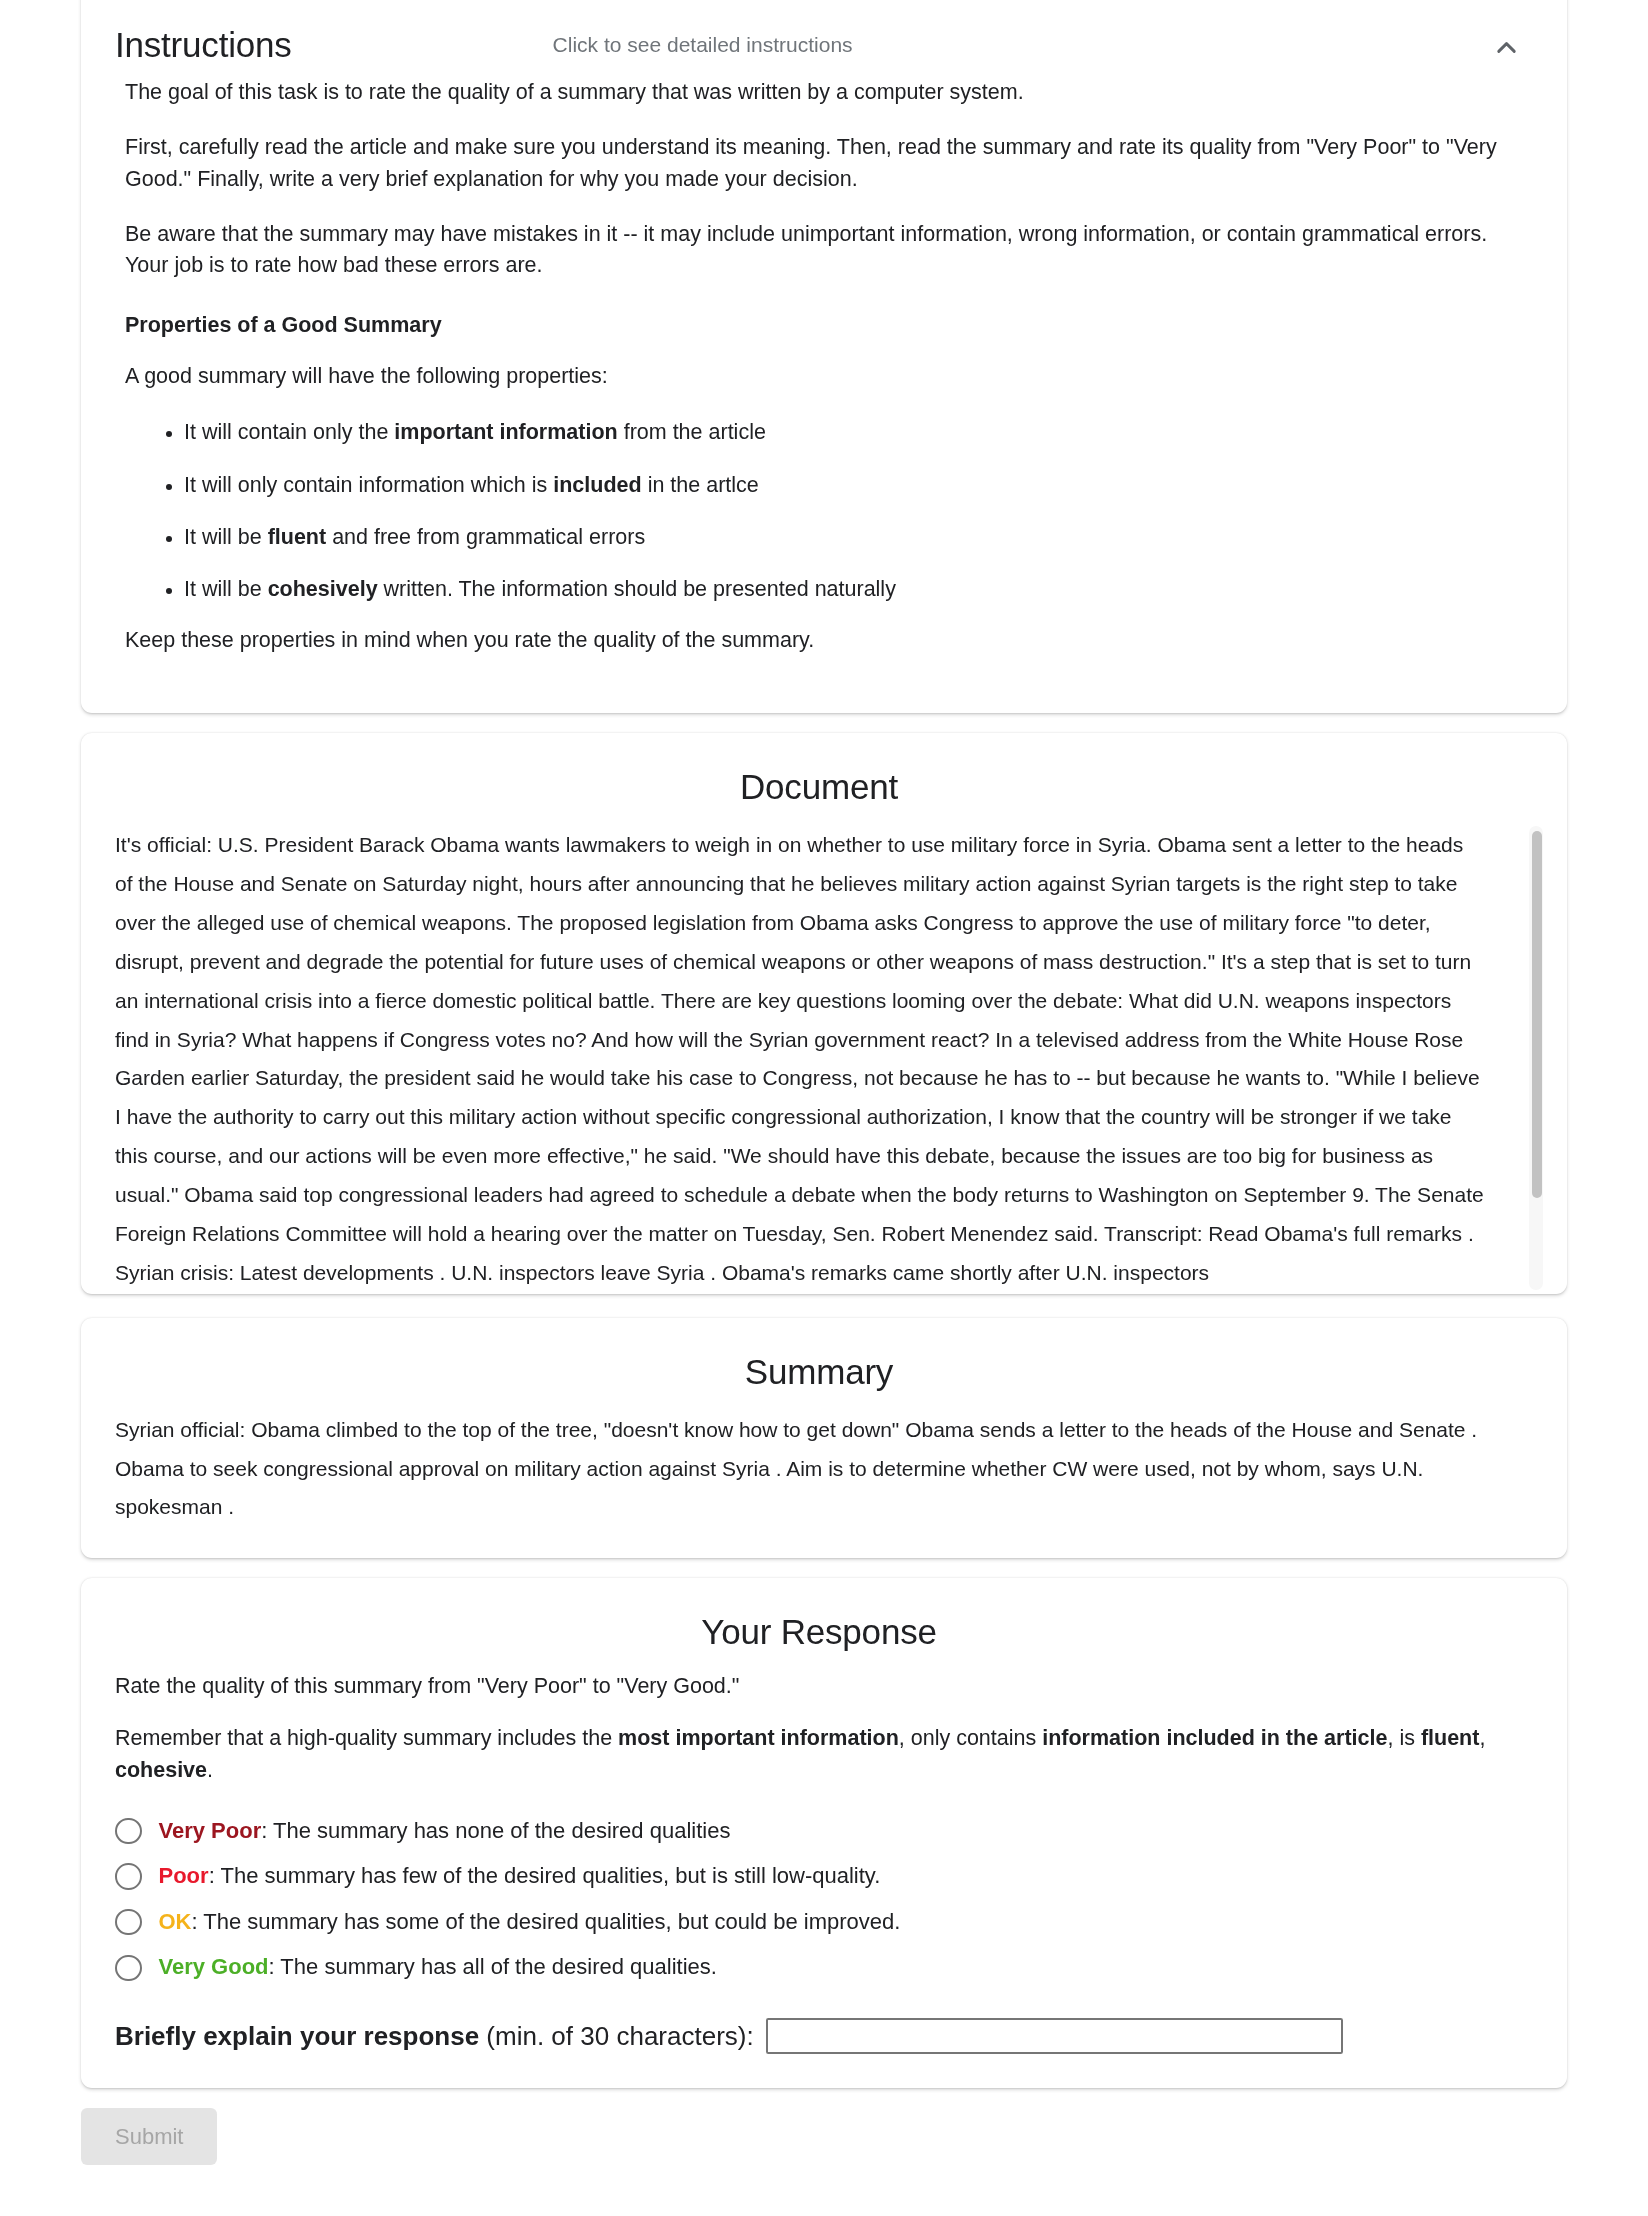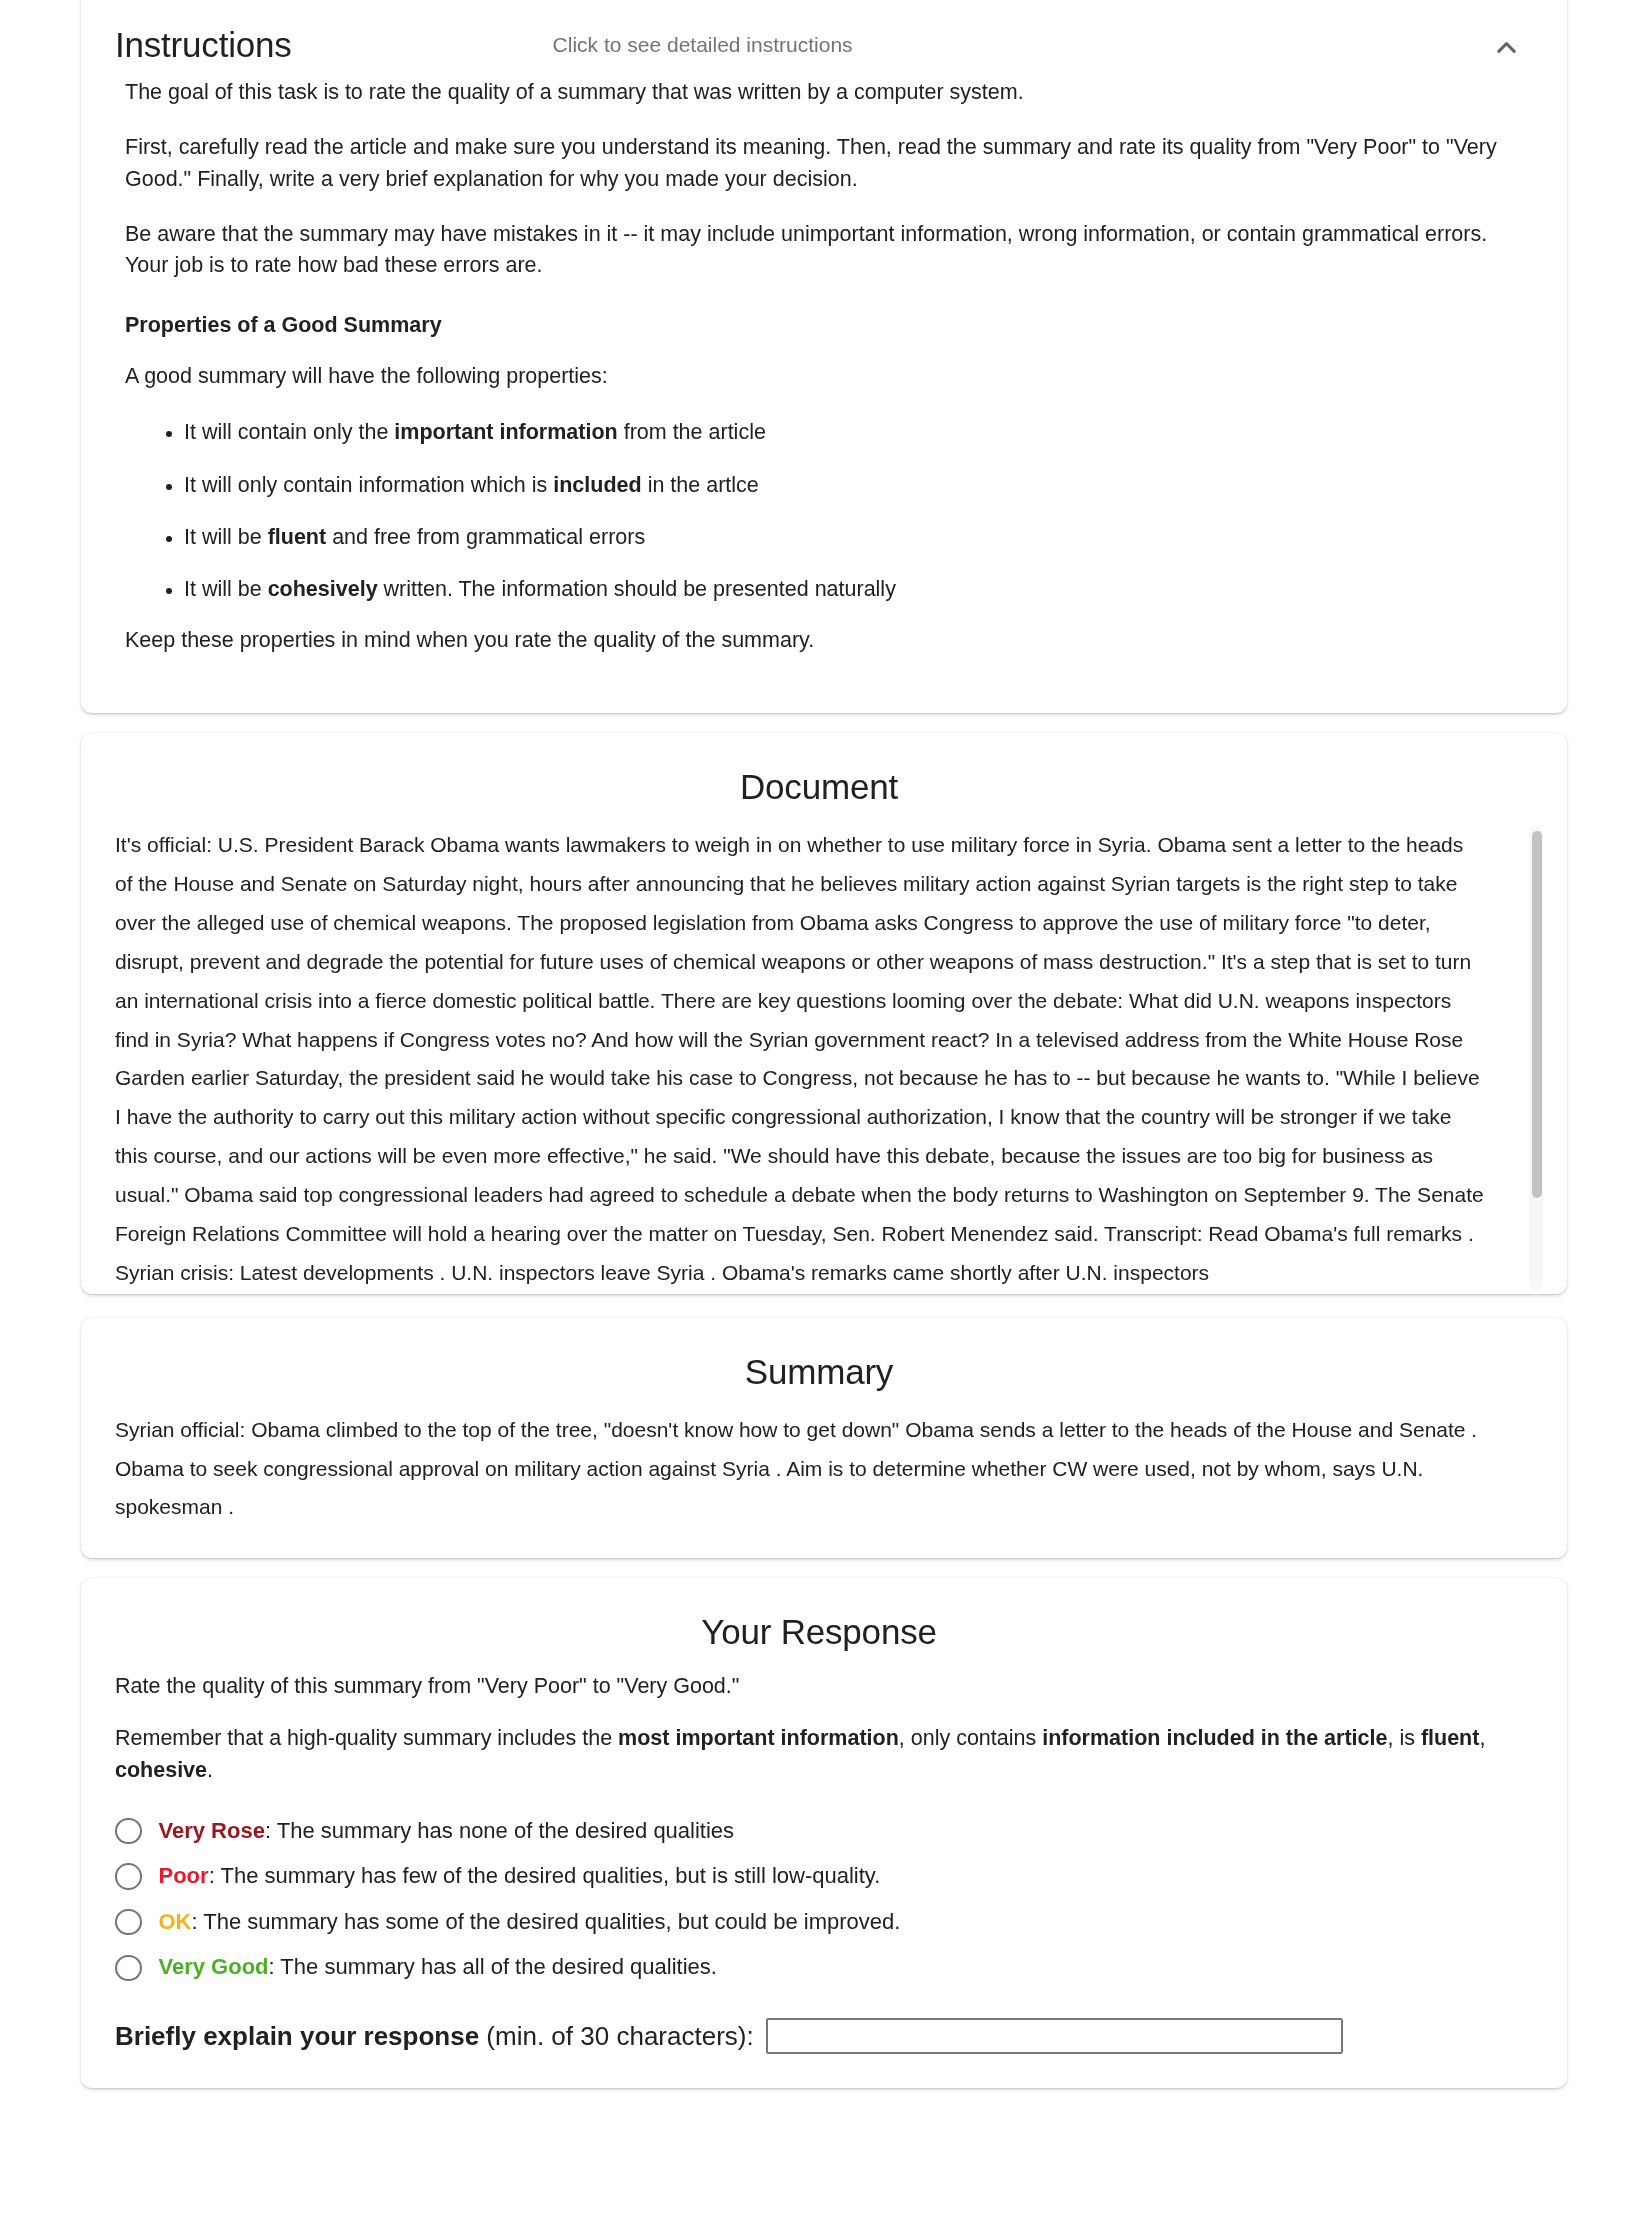--- a/index.html
+++ b/index.html
@@ -236,21 +236,21 @@
 
   <section class="card">
     <h2 class="sec-title">Your Response</h2>
     <div class="resp-body">
       <p class="resp-line">Rate the quality of this summary from "Very Poor" to "Very Good."</p>
       <p class="resp-line"><span>Remember that a high-quality summary includes the </span><b>most important information</b><span>, only contains </span><b>information included in the article</b><span>, is </span><b>fluent</b><span>, </span><b>cohesive</b><span>.</span></p>
 
       <div class="options">
         <label class="option">
           <span class="radio"></span>
-          <span class="opt-label"><span class="opt-key" style="color: rgb(156, 22, 32);">Very Rose</span><span>: The summary has none of the desired qualities</span></span>
+          <span class="opt-label"><span class="opt-key" style="color: rgb(156, 22, 32);">Very Poor</span><span>: The summary has none of the desired qualities</span></span>
         </label>
         <label class="option">
           <span class="radio"></span>
           <span class="opt-label"><span class="opt-key" style="color: rgb(232, 25, 44);">Poor</span><span>: The summary has few of the desired qualities, but is still low-quality.</span></span>
         </label>
         <label class="option">
           <span class="radio"></span>
           <span class="opt-label"><span class="opt-key" style="color: rgb(245, 179, 27);">OK</span><span>: The summary has some of the desired qualities, but could be improved.</span></span>
         </label>
         <label class="option">
@@ -259,15 +259,18 @@
         </label>
       </div>
 
       <div class="explain-row">
         <span class="explain-label"><span class="bold">Briefly explain your response</span><span> (min. of 30 characters):</span></span>
         <input class="explain-input" type="text" value="" style="">
       </div>
     </div>
   </section>
 
+  <div class="submit-wrap">
+    <button class="submit-btn" disabled="">Submit</button>
+  </div>
 
 </div>
 
 
 </body></html>

